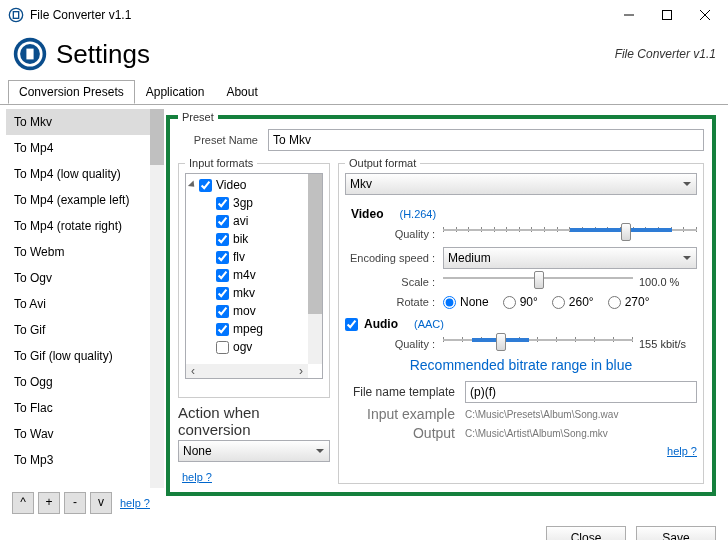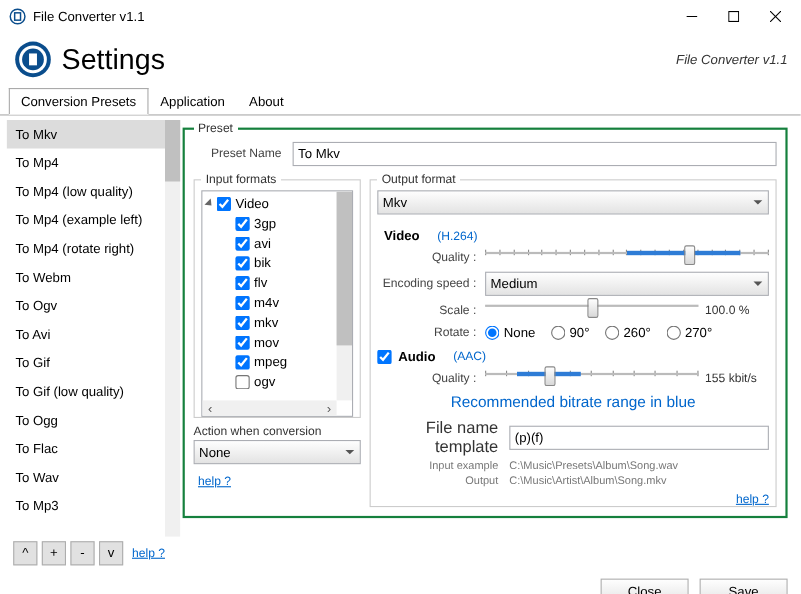--- a/index.html
+++ b/index.html
@@ -20,63 +20,63 @@
 .left { width: 164px; padding: 4px 0 0 6px; display: flex; flex-direction: column; }
 .preset-list { flex: 1; border: 0; overflow-y: auto; position: relative; }
 .preset-list .scroll-track { position: absolute; right: 0; top: 0; bottom: 0; width: 14px; background: #f0f0f0; }
 .preset-list .scroll-thumb { position: absolute; right: 0; top: 0; width: 14px; height: 56px; background: #c0c0c0; }
 .preset-item { padding: 6px 8px; cursor: default; }
 .preset-item.selected { background: #dcdcdc; }
 .left-btns { display: flex; gap: 4px; align-items: center; padding: 4px 6px; }
 .sq-btn { width: 22px; height: 22px; border: 1px solid #adadad; background: #e1e1e1; text-align: center; line-height: 18px; cursor: default; }
 .help-link { color: #0066cc; font-size: 11px; margin-left: 4px; text-decoration: underline; cursor: default; }
 .right { flex: 1; padding: 6px 12px 6px 2px; }
-fieldset.group { border: 2px solid #15803d; padding: 6px 8px 8px 8px; }
+fieldset.group { border: 4px solid #15803d; padding: 6px 8px 8px 8px; }
 fieldset.group > legend { padding: 0 4px; color: #333; font-size: 11px; }
 .row { display: flex; align-items: center; margin-bottom: 6px; }
 .lbl { text-align: right; padding-right: 10px; color: #444; font-size: 11px; }
 input.txt, select.combo { border: 1px solid #abadb3; height: 22px; padding: 2px 4px; background: #fff; }
 select.combo { background: linear-gradient(#fefefe,#e3e3e3); appearance: none; padding-right: 18px; }
 .combo-wrap { position: relative; display: inline-block; }
 .combo-wrap::after { content: ""; position: absolute; right: 6px; top: 9px; border: 4px solid transparent; border-top-color: #555; pointer-events: none; }
 .mid { display: flex; gap: 8px; margin-top: 6px; }
 .input-formats { width: 152px; }
-fieldset.sub { border: 1px solid #ccc; padding: 4px 6px 0 6px; }
+fieldset.sub { border: 1px solid #ccc; padding: 4px 6px 18px 6px; }
 fieldset.sub > legend { padding: 0 4px; font-size: 11px; color: #333; }
 .tree { border: 1px solid #abadb3; height: 206px; overflow: hidden; background: #fff; position: relative; }
 .tree-inner { padding: 2px 4px; }
 .tree-row { display: flex; align-items: center; height: 18px; gap: 4px; }
 .tree-row.root { margin-left: 0; }
 .tree-row.child { margin-left: 26px; }
 .tri { width: 0; height: 0; border-left: 5px solid #666; border-top: 4px solid transparent; border-bottom: 4px solid transparent; transform: rotate(45deg); }
 input[type=checkbox] { width: 13px; height: 13px; }
 .tree .scroll-track { position: absolute; right: 0; top: 0; bottom: 14px; width: 14px; background: #f0f0f0; }
 .tree .scroll-thumb { position: absolute; right: 0; top: 0; width: 14px; height: 140px; background: #c0c0c0; }
 .tree .hscroll { position: absolute; bottom: 0; left: 0; right: 14px; height: 14px; background: #f0f0f0; display: flex; justify-content: space-between; }
 .tree .hscroll .arr { width: 14px; height: 14px; display: flex; align-items: center; justify-content: center; color: #555; }
-.action-label { font-size: 11px; margin: 6px 0 2px 0; color: #333; }
+.action-label { font-size: 15px; margin: 6px 0 2px 0; color: #333; }
 .output { flex: 1; }
 .of-row { display: flex; align-items: center; margin: 4px 0; }
 .of-lbl { width: 98px; text-align: right; padding-right: 8px; font-size: 11px; color: #444; }
 .section-h { margin: 8px 0 4px 6px; }
 .section-h .bold { font-weight: 600; }
 .section-h .codec { color: #0066cc; font-size: 11px; margin-left: 16px; }
 .slider-wrap { flex: 1; display: flex; align-items: center; gap: 6px; }
 .slider { flex: 1; height: 18px; position: relative; }
 .slider .ticks { position: absolute; top: 2px; left: 0; right: 0; height: 4px; display: flex; justify-content: space-between; }
 .slider .ticks span { width: 1px; height: 5px; background: #888; }
 .slider .track { position: absolute; top: 4px; left: 0; right: 0; height: 2px; background: #bbb; }
 .slider .blue { position: absolute; top: 3px; height: 4px; background: #2e7cd6; }
 .slider .thumb { position: absolute; top: -2px; width: 10px; height: 18px; background: linear-gradient(#fefefe,#d8d8d8); border: 1px solid #888; border-radius: 2px; }
 .slider-val { width: 58px; font-size: 11px; color: #333; }
 .radios { display: flex; gap: 14px; align-items: center; }
 .radios label { display: flex; align-items: center; gap: 4px; font-size: 11px; }
 .blue-note { color: #0066cc; font-size: 14px; text-align: center; margin: 2px 0 8px 0; }
 .fn-row { display: flex; align-items: center; margin: 3px 0; }
-.fn-lbl { width: 120px; text-align: right; padding-right: 10px; font-size: 10px; color: #777; }
+.fn-lbl { width: 120px; text-align: right; padding-right: 10px; font-size: 14px; color: #777; }
 .fn-val { font-size: 10px; color: #777; }
 .footer { display: flex; justify-content: flex-end; gap: 10px; padding: 8px 12px; }
 .btn { min-width: 80px; height: 24px; border: 1px solid #adadad; background: linear-gradient(#fefefe,#e3e3e3); cursor: default; }
 </style>
 </head>
 <body>
 
 <div class="titlebar">
   <svg class="app-icon" viewBox="0 0 24 24">
       <circle cx="12" cy="12" r="10" fill="none" stroke="#0a4d8c" stroke-width="2"></circle>
@@ -321,21 +321,21 @@
                   <div class="track"></div>
                     <div class="blue" style="left:15%;right:55%"></div>
                     <div class="thumb" style="left:28%"></div>
                 </div>
                 <span class="slider-val">155 kbit/s</span>
               </div>
             </div>
             <div class="blue-note">Recommended bitrate range in blue</div>
 
             <div class="fn-row">
-              <div class="fn-lbl" style="color:#333;font-size:15px">File name template</div>
+              <div class="fn-lbl" style="color:#333;font-size:12px">File name template</div>
               <input class="txt" style="flex: 1 1 0%;" value="(p)(f)">
             </div>
             <div class="fn-row">
               <div class="fn-lbl">Input example</div>
               <div class="fn-val">C:\Music\Presets\Album\Song.wav</div>
             </div>
             <div class="fn-row">
               <div class="fn-lbl">Output</div>
               <div class="fn-val">C:\Music\Artist\Album\Song.mkv</div>
             </div>

